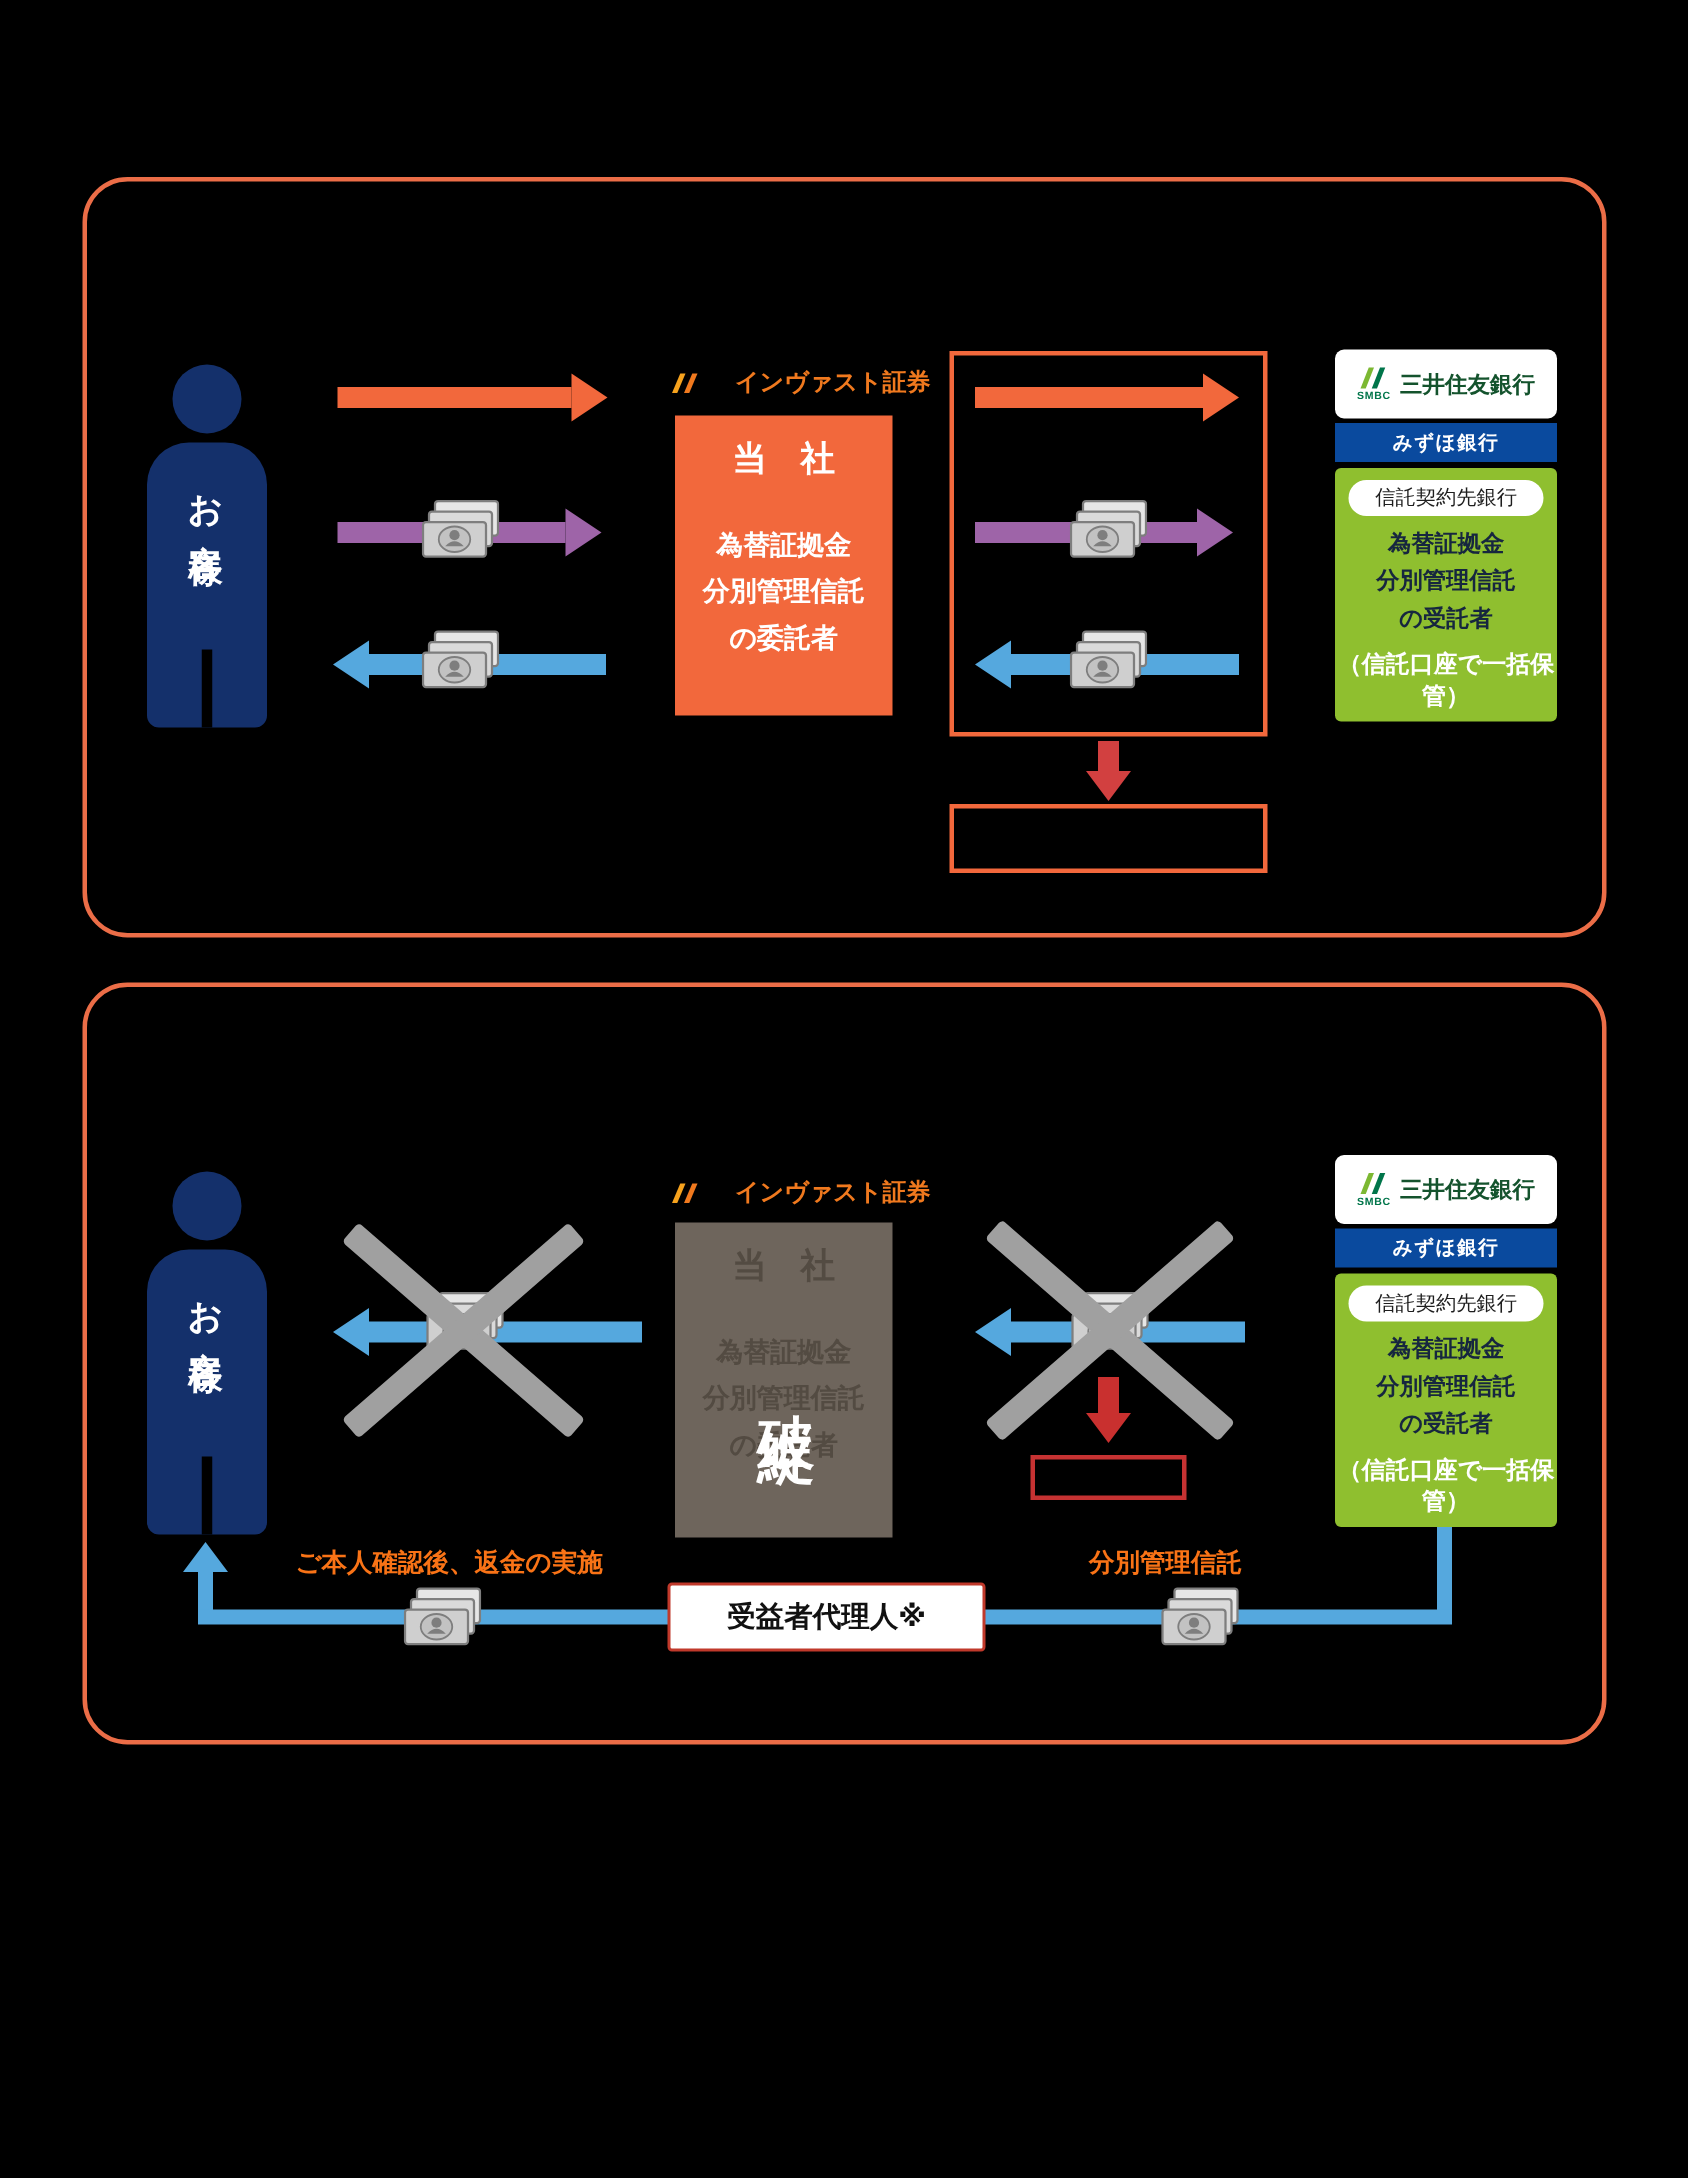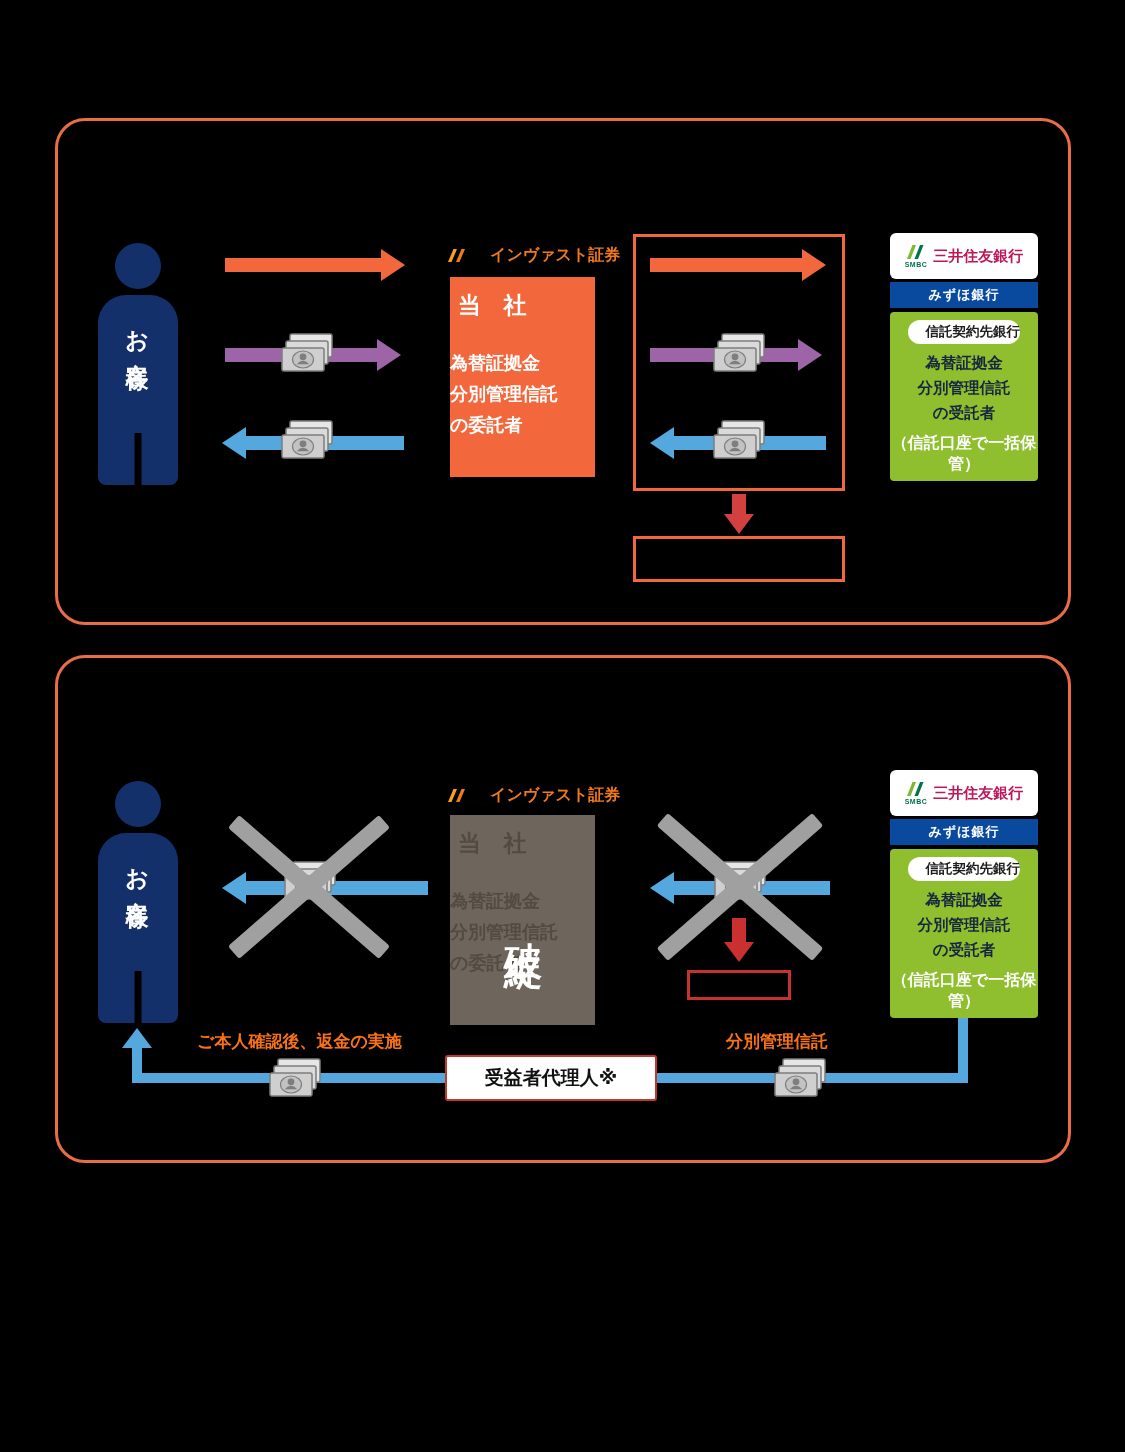--- a/index.html
+++ b/index.html
@@ -36,42 +36,42 @@
                      width:0; height:0; border-bottom:20px solid var(--c);
                      border-left:15px solid transparent; border-right:15px solid transparent; }
 
   
   .obox { position:absolute; border:3px solid #F2683C; background:transparent; }
   .rbox { position:absolute; border:3px solid #C63232; background:transparent; }
 
   
   .colog { position:absolute; display:flex; align-items:center; gap:22px; }
   .logotext { color:#F0791E; font-weight:bold; font-size:16px; white-space:nowrap; }
-  .cobox { position:absolute; width:145px; background:#F2683C; color:#fff; text-align:left; }
+  .cobox { position:absolute; width:145px; background:#F2683C; color:#fff; text-align:center; }
   .cotitle { font-size:23px; font-weight:bold; letter-spacing:8px; padding:13px 0 27px; text-indent:8px; }
   .coline { font-size:18px; font-weight:bold; line-height:31px; white-space:nowrap; }
   .cobox.broke { background:#6E655C; }
   .cobox.broke .cotitle, .cobox.broke .coline { color:#534B42; }
   .broke-overlay { position:absolute; top:50%; left:50%; transform:translate(-50%,-50%);
                    writing-mode:vertical-rl; text-orientation:upright; z-index:2;
                    font-size:38px; font-weight:bold; color:#fff; letter-spacing:8px; }
 
   
   .smbcbox { position:absolute; width:148px; height:46px; background:#fff; border-radius:6px;
              display:flex; align-items:center; justify-content:center; gap:6px; z-index:2; }
   .smbcmarkwrap { display:flex; flex-direction:column; align-items:center; line-height:1; }
   .smbctxt { font-size:7px; font-weight:bold; color:#00754A; letter-spacing:0.5px; margin-top:1px; }
-  .smbcname { font-size:15px; font-weight:bold; color:#be185d; white-space:nowrap; }
+  .smbcname { font-size:15px; font-weight:bold; color:#14532d; white-space:nowrap; }
   .mizuho { position:absolute; width:148px; height:26px; background:#0A4A9E; color:#fff;
             font-size:13px; font-weight:bold; display:flex; align-items:center; justify-content:center;
             letter-spacing:1px; z-index:2; }
   .greenbox { position:absolute; width:148px; height:169px; background:#8FBF2F; border-radius:4px;
               text-align:center; padding-top:8px; z-index:2; }
-  .pill { width:112px; height:24px; margin:0 auto 6px; background:#fff; border-radius:12px;
-          font-size:13.5px; font-weight:bold; color:#1E1E1E; line-height:24px;text-align:right; }
+  .pill { width:130px; height:24px; margin:0 auto 6px; background:#fff; border-radius:12px;
+          font-size:13.5px; font-weight:normal; color:#1E1E1E; line-height:24px; }
   .gline { font-size:15.5px; font-weight:bold; color:#16263F; line-height:25px; }
   .gnote { font-size:16px; color:#fff; font-weight:bold; margin-top:8px; }
 
   
   .money { position:absolute; width:52px; height:40px; z-index:3; }
   .xcross { position:absolute; z-index:4; }
   .xcross .bar { position:absolute; top:50%; left:50%; height:17px; background:#A0A0A0; border-radius:3px; }
   .xcross .bar.a { transform:translate(-50%,-50%) rotate(41deg); }
   .xcross .bar.b { transform:translate(-50%,-50%) rotate(-41deg); }
   .flow { position:absolute; background:#55A8DE; z-index:1; }

